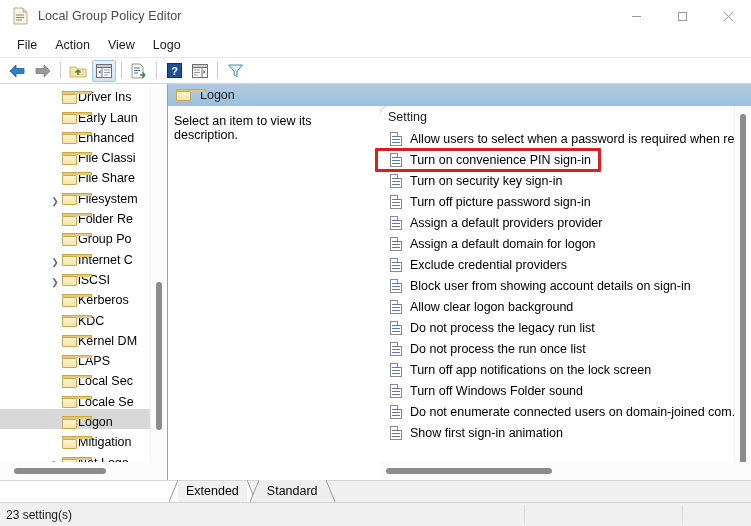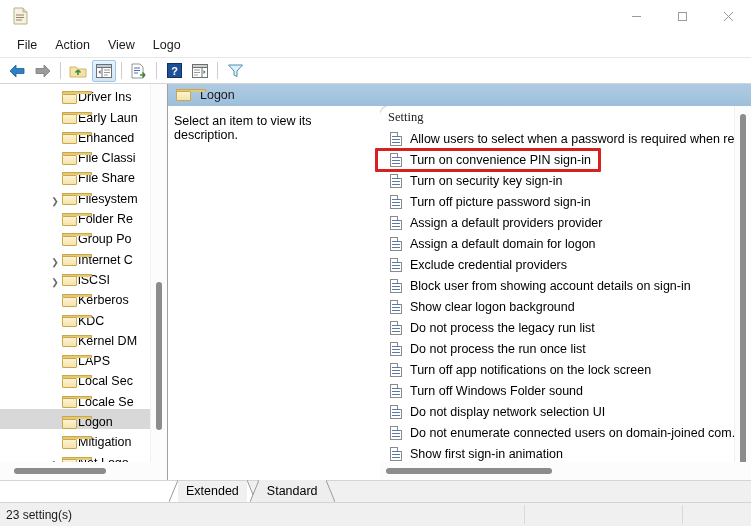--- a/index.html
+++ b/index.html
@@ -243,21 +243,20 @@
     overflow: hidden;
   }
   .list-head {
     height: 22px;
     display: flex;
     align-items: center;
     padding-left: 8px;
     font-size: 12.5px;
     color: #1a1a1a;
     background: #ffffff;
-    font-family: Liberation Serif, serif;
   }
   .list-rows {
     position: absolute;
     top: 22px; left: 0; right: 17px; bottom: 18px;
     overflow: hidden;
   }
   .lrow {
     height: 21px;
     display: flex;
     align-items: center;
@@ -383,20 +382,21 @@
       <svg width="16" height="18" viewBox="0 0 16 18">
         <path d="M2 1 h9 l4 4 v12 h-13 z" fill="#f7f2e0" stroke="#b9ae8c" stroke-width="1"></path>
         <path d="M11 1 v4 h4" fill="#e6dec3" stroke="#b9ae8c" stroke-width="1"></path>
         <g stroke="#8c8470" stroke-width="1">
           <line x1="4" y1="8" x2="12" y2="8"></line>
           <line x1="4" y1="10.5" x2="12" y2="10.5"></line>
           <line x1="4" y1="13" x2="10" y2="13"></line>
         </g>
       </svg>
     </div>
+    <span class="title-text">Local Group Policy Editor</span>
     <div class="wincontrols">
       <div>
         <svg width="11" height="11" viewBox="0 0 11 11">
             <line x1="1" y1="5.5" x2="10" y2="5.5" stroke="#9a9a9a" stroke-width="1"></line>
           </svg>
       </div>
       <div>
         <svg width="11" height="11" viewBox="0 0 11 11">
             <rect x="1.5" y="1.5" width="8" height="8" fill="none" stroke="#9a9a9a" stroke-width="1"></rect>
           </svg>
@@ -754,21 +754,21 @@
               <div class="lrow">
                 <span class="sico">
                   <span class="sico-doc"></span>
                   <span class="dt" style="top:4px"></span>
                   <span class="ln" style="top:4px"></span>
                   <span class="dt" style="top:7px"></span>
                   <span class="ln" style="top:7px"></span>
                   <span class="dt" style="top:10px"></span>
                   <span class="ln" style="top:10px"></span>
                 </span>
-                <span>Show clear logon background</span>
+                <span>Allow clear logon background</span>
               </div>
               <div class="lrow">
                 <span class="sico">
                   <span class="sico-doc"></span>
                   <span class="dt" style="top:4px"></span>
                   <span class="ln" style="top:4px"></span>
                   <span class="dt" style="top:7px"></span>
                   <span class="ln" style="top:7px"></span>
                   <span class="dt" style="top:10px"></span>
                   <span class="ln" style="top:10px"></span>
@@ -803,32 +803,20 @@
                 <span class="sico">
                   <span class="sico-doc"></span>
                   <span class="dt" style="top:4px"></span>
                   <span class="ln" style="top:4px"></span>
                   <span class="dt" style="top:7px"></span>
                   <span class="ln" style="top:7px"></span>
                   <span class="dt" style="top:10px"></span>
                   <span class="ln" style="top:10px"></span>
                 </span>
                 <span>Turn off Windows Folder sound</span>
-              </div>
-              <div class="lrow">
-                <span class="sico">
-                  <span class="sico-doc"></span>
-                  <span class="dt" style="top:4px"></span>
-                  <span class="ln" style="top:4px"></span>
-                  <span class="dt" style="top:7px"></span>
-                  <span class="ln" style="top:7px"></span>
-                  <span class="dt" style="top:10px"></span>
-                  <span class="ln" style="top:10px"></span>
-                </span>
-                <span>Do not display network selection UI</span>
               </div>
               <div class="lrow">
                 <span class="sico">
                   <span class="sico-doc"></span>
                   <span class="dt" style="top:4px"></span>
                   <span class="ln" style="top:4px"></span>
                   <span class="dt" style="top:7px"></span>
                   <span class="ln" style="top:7px"></span>
                   <span class="dt" style="top:10px"></span>
                   <span class="ln" style="top:10px"></span>

